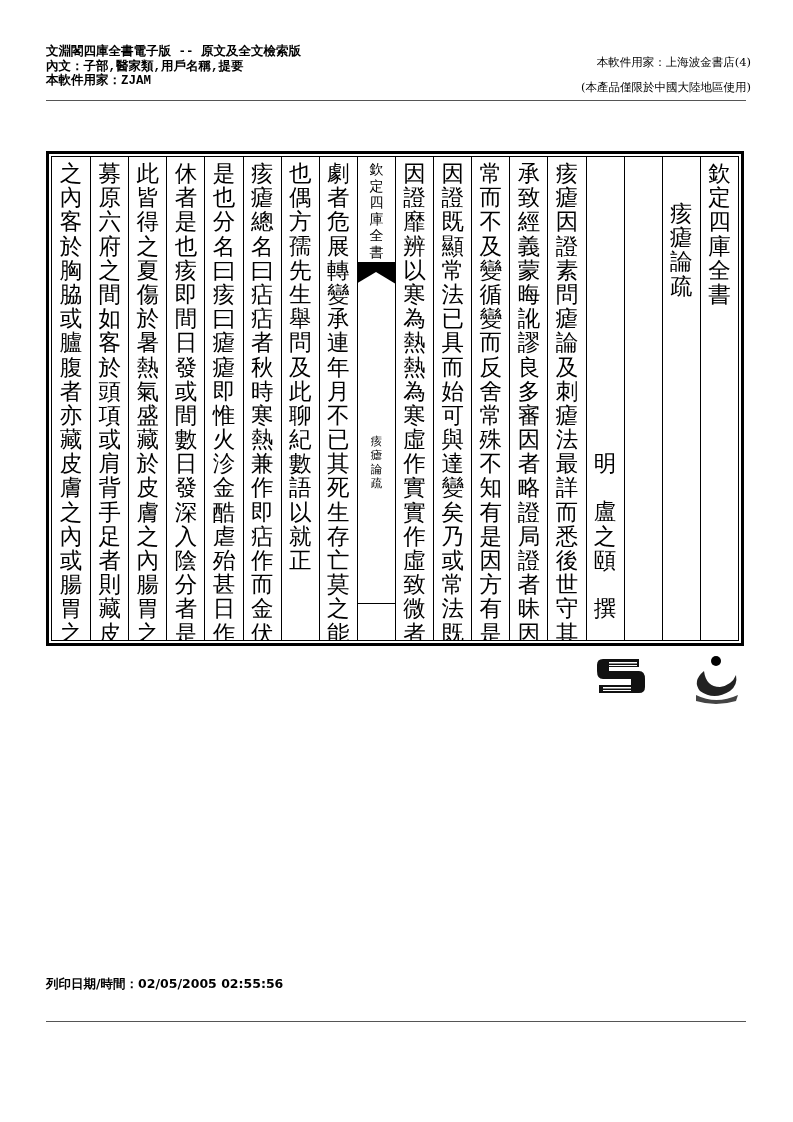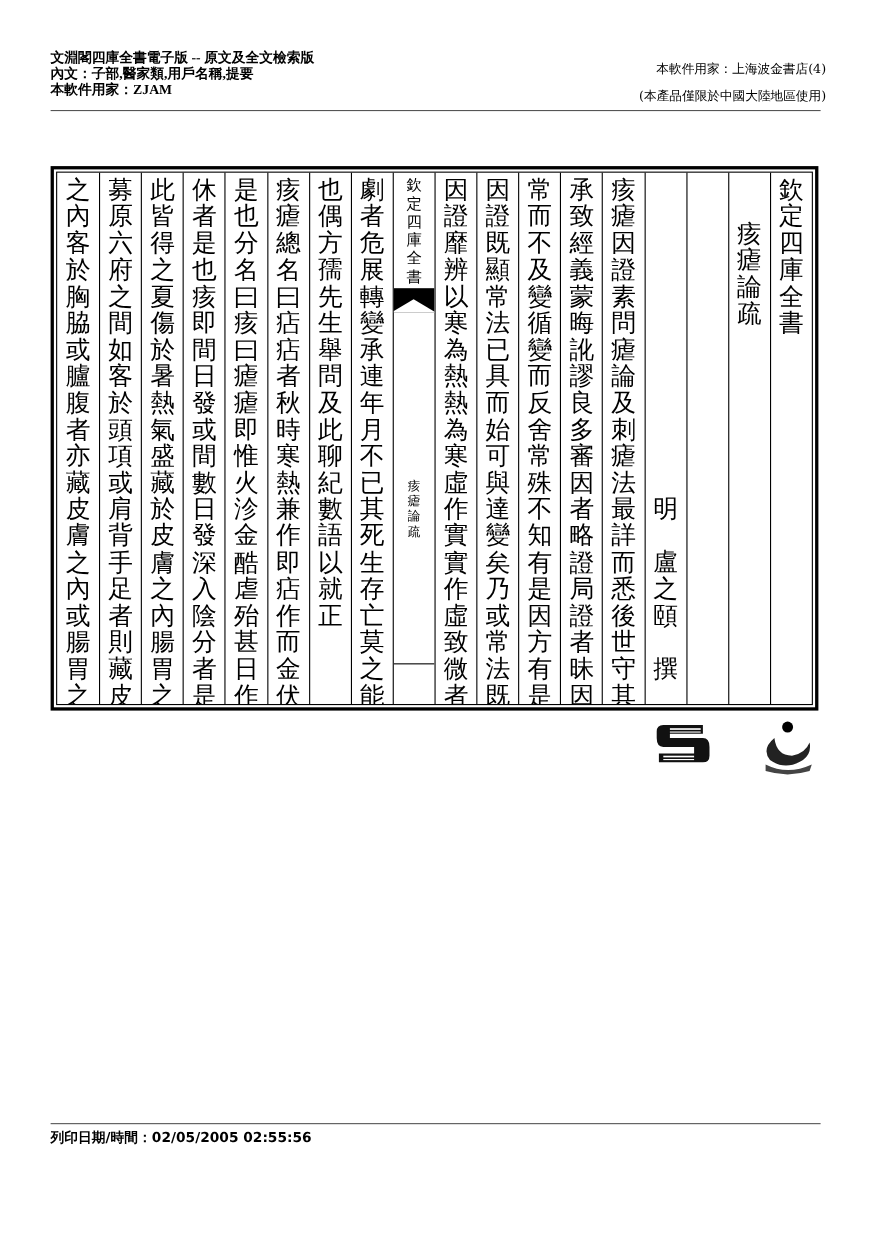--- a/index.html
+++ b/index.html
@@ -1,18 +1,18 @@
 <!DOCTYPE html>
 <html><head>
 <meta charset="utf-8">
 <style>
   html, body { margin:0; padding:0; background:#ffffff; }
   body { width:793px; height:1122px; position:relative; overflow:hidden;
          font-family:"DejaVu Serif", serif; color:#000; }
-  .hdr-left { position:absolute; left:46px; top:45px; font-family:Liberation Serif, serif;
+  .hdr-left { position:absolute; left:46px; top:45px; font-family:Liberation Mono, monospace;
               font-weight:bold; font-size:12.5px; line-height:14.5px; }
   .hdr-left div { white-space:nowrap; }
   .hdr-right { position:absolute; right:42px; top:50px; text-align:right; font-size:11.5px; line-height:25px;
                font-family:"DejaVu Serif", serif; }
   .hdr-right div { white-space:nowrap; }
   .hdr-rule { position:absolute; left:46px; width:700px; top:100px; height:0; border-top:1.5px solid #555; }
   .frame-outer { position:absolute; left:46px; top:151px; width:698px; height:495px;
                  border:3px solid #000; box-sizing:border-box; }
   .frame-inner { position:absolute; left:51px; top:156px; width:688px; height:485px;
                  border:1px solid #000; box-sizing:border-box; display:flex; flex-direction:row-reverse; }
@@ -30,21 +30,21 @@
   .fold-mark::after { content:""; position:absolute; left:50%; bottom:0; transform:translateX(-50%);
                       border-left:20px solid transparent; border-right:20px solid transparent;
                       border-bottom:12px solid #fff; }
   .fold-mid { display:flex; flex-direction:column; align-items:center; margin-top:150px; }
   .fold-mid span { font-size:11.5px; line-height:14px; display:block; }
   .fold-line { position:absolute; left:0; width:100%; bottom:36px; border-top:1px solid #000; }
   .logo { position:absolute; top:655px; }
   .logo-ss { left:595px; width:52px; height:40px; }
   .logo-seal { left:686px; width:60px; height:50px; }
   .ftr-rule { position:absolute; left:46px; width:700px; top:1021px; border-top:1.5px solid #555; }
-  .footer { position:absolute; left:46px; top:1026px; font-family:"DejaVu Sans", sans-serif; font-weight:bold;
+  .footer { position:absolute; left:46px; top:976px; font-family:"DejaVu Sans", sans-serif; font-weight:bold;
             font-size:12.5px; line-height:16.5px; }
   .footer div { white-space:nowrap; }
 </style>
 </head>
 <body>
 
 <div class="hdr-left">
   <div>文淵閣四庫全書電子版 -- 原文及全文檢索版</div>
   <div>內文：子部,醫家類,用戶名稱,提要</div>
   <div>本軟件用家：ZJAM</div>

